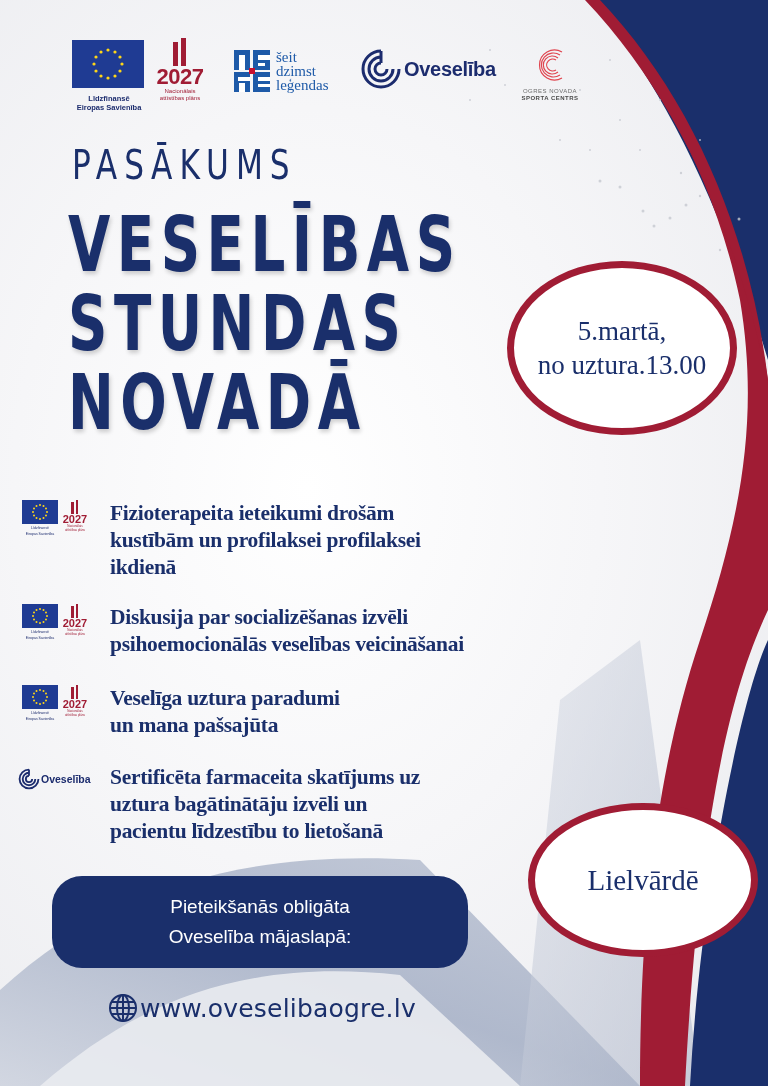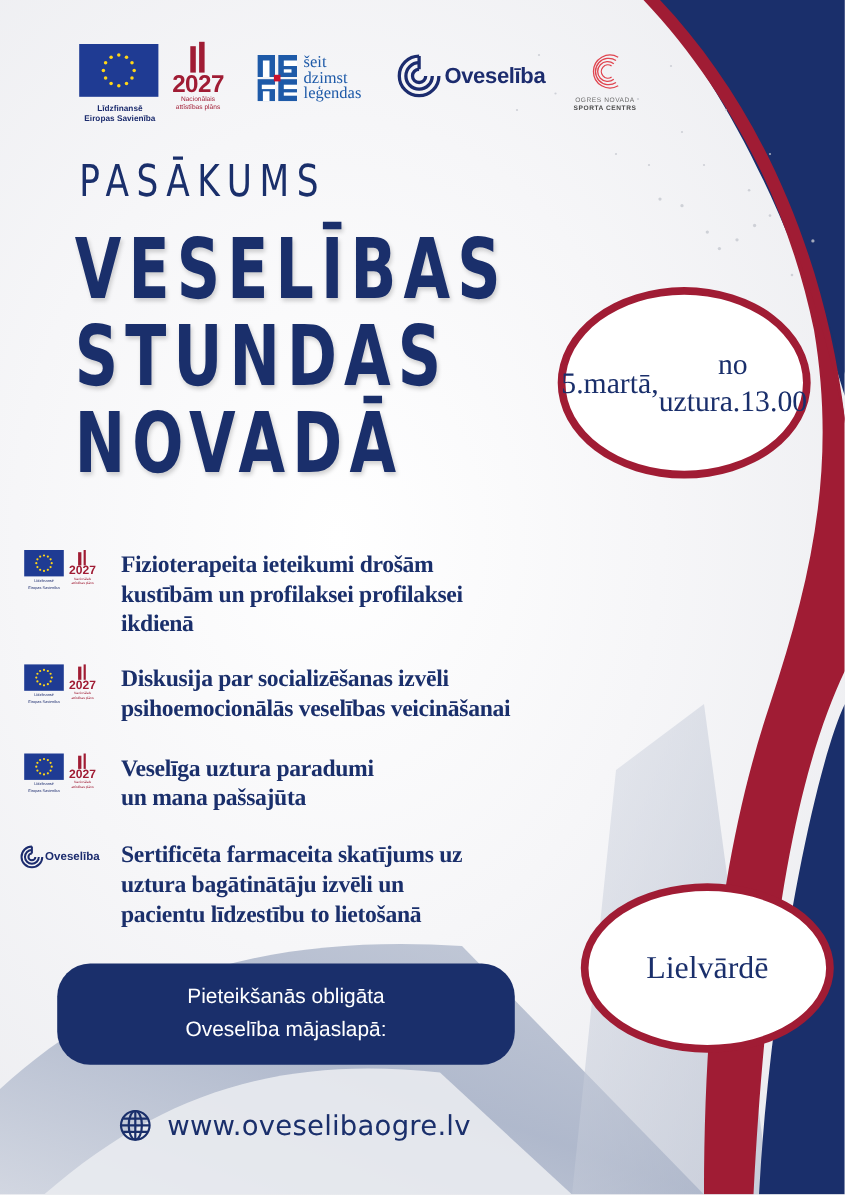--- a/index.html
+++ b/index.html
@@ -24,40 +24,40 @@
   .ovs-text { color: #1c2c6e; font-weight: bold; font-size: 20px; letter-spacing: -0.3px; }
   .osc-logo { left: 510px; top: 46px; width: 80px; text-align: center; }
   .osc-caption1 { font-size: 6px; color: #6d6d6d; letter-spacing: 0.5px; line-height: 7px; }
   .osc-caption2 { font-size: 6px; color: #4a4a4a; font-weight: bold; letter-spacing: 0.5px; line-height: 7px; }
 
   
   .kicker { left: 72px; top: 142px; color: #1a2f6b; font-family: "DejaVu Sans", sans-serif; font-size: 40px; letter-spacing: 9px; transform: scaleX(0.78); transform-origin: left top; }
   .headline { left: 68px; top: 205px; color: #1a2f6b; font-family: "DejaVu Sans", sans-serif; font-weight: bold; font-size: 76px; line-height: 79px; letter-spacing: 9px; transform: scaleX(0.72); transform-origin: left top; text-shadow: 2px 3px 5px rgba(0,0,0,0.18); white-space: nowrap; }
 
   
-  .oval { border: 7px solid #a01c34; background: #ffffff; border-radius: 50%; display: flex; flex-direction: row; align-items: center; justify-content: center; color: #1a2f6b; font-family: "Liberation Serif", serif; text-align: center; box-sizing: border-box; }
+  .oval { border: 7px solid #a01c34; background: #ffffff; border-radius: 50%; display: flex; flex-direction: column; align-items: center; justify-content: center; color: #1a2f6b; font-family: "Liberation Serif", serif; text-align: center; box-sizing: border-box; }
   .date-oval { left: 507px; top: 261px; width: 230px; height: 174px; font-size: 27px; line-height: 34px; }
   .place-oval { left: 528px; top: 803px; width: 230px; height: 154px; font-size: 29px; }
   .agenda-item { position: absolute; left: 22px; display: flex; align-items: flex-start; }
   .item-icons { width: 88px; display: flex; align-items: flex-start; gap: 3px; }
   .mini-eu { width: 36px; }
   .mini-eu .flag { width: 36px; height: 24px; background: #1f3b93; position: relative; }
   .mini-eu .cap { font-size: 3.5px; color: #1c2c6e; text-align: center; line-height: 4px; margin-top: 2px; white-space: nowrap; }
   .mini-np { width: 28px; text-align: center; }
   .mini-np .bars { height: 14px; position: relative; }
   .mini-np .bar { position: absolute; width: 2.5px; background: #a01c34; bottom: 0; }
   .mini-np .yr { color: #a01c34; font-size: 11px; font-weight: bold; line-height: 11px; }
   .mini-np .cap { color: #a01c34; font-size: 3px; line-height: 3.5px; }
   .item-text { color: #1a2f6b; font-family: Liberation Serif, serif; font-weight: bold; font-size: 21.5px; line-height: 27px; margin-left: 0; letter-spacing: -0.3px; }
   .mini-ovs { display: flex; align-items: center; gap: 1px; margin-top: 4px; }
   .mini-ovs span { color: #1c2c6e; font-weight: bold; font-size: 10.5px; }
 
   
   .cta { left: 52px; top: 876px; width: 416px; height: 92px; background: #1a2f6b; border-radius: 30px; color: #ffffff; display: flex; flex-direction: column; align-items: center; justify-content: center; font-family: Liberation Sans, sans-serif; font-size: 19px; line-height: 30px; }
-  .url-row { left: 108px; top: 993px; display: flex; align-items: center; gap: 14px; margin-top: 15px; }
+  .url-row { left: 108px; top: 993px; display: flex; align-items: center; gap: 2px; }
   .url-text { color: #1a2f6b; font-family: "DejaVu Sans", sans-serif; font-size: 25px; letter-spacing: 0.2px; }
 </style>
 </head>
 <body>
 
 <div class="poster">
 
   <svg class="bg-svg" viewBox="0 0 768 1086" xmlns="http://www.w3.org/2000/svg">
     <defs>
       <linearGradient id="greyband" x1="0" y1="1" x2="1" y2="0">

